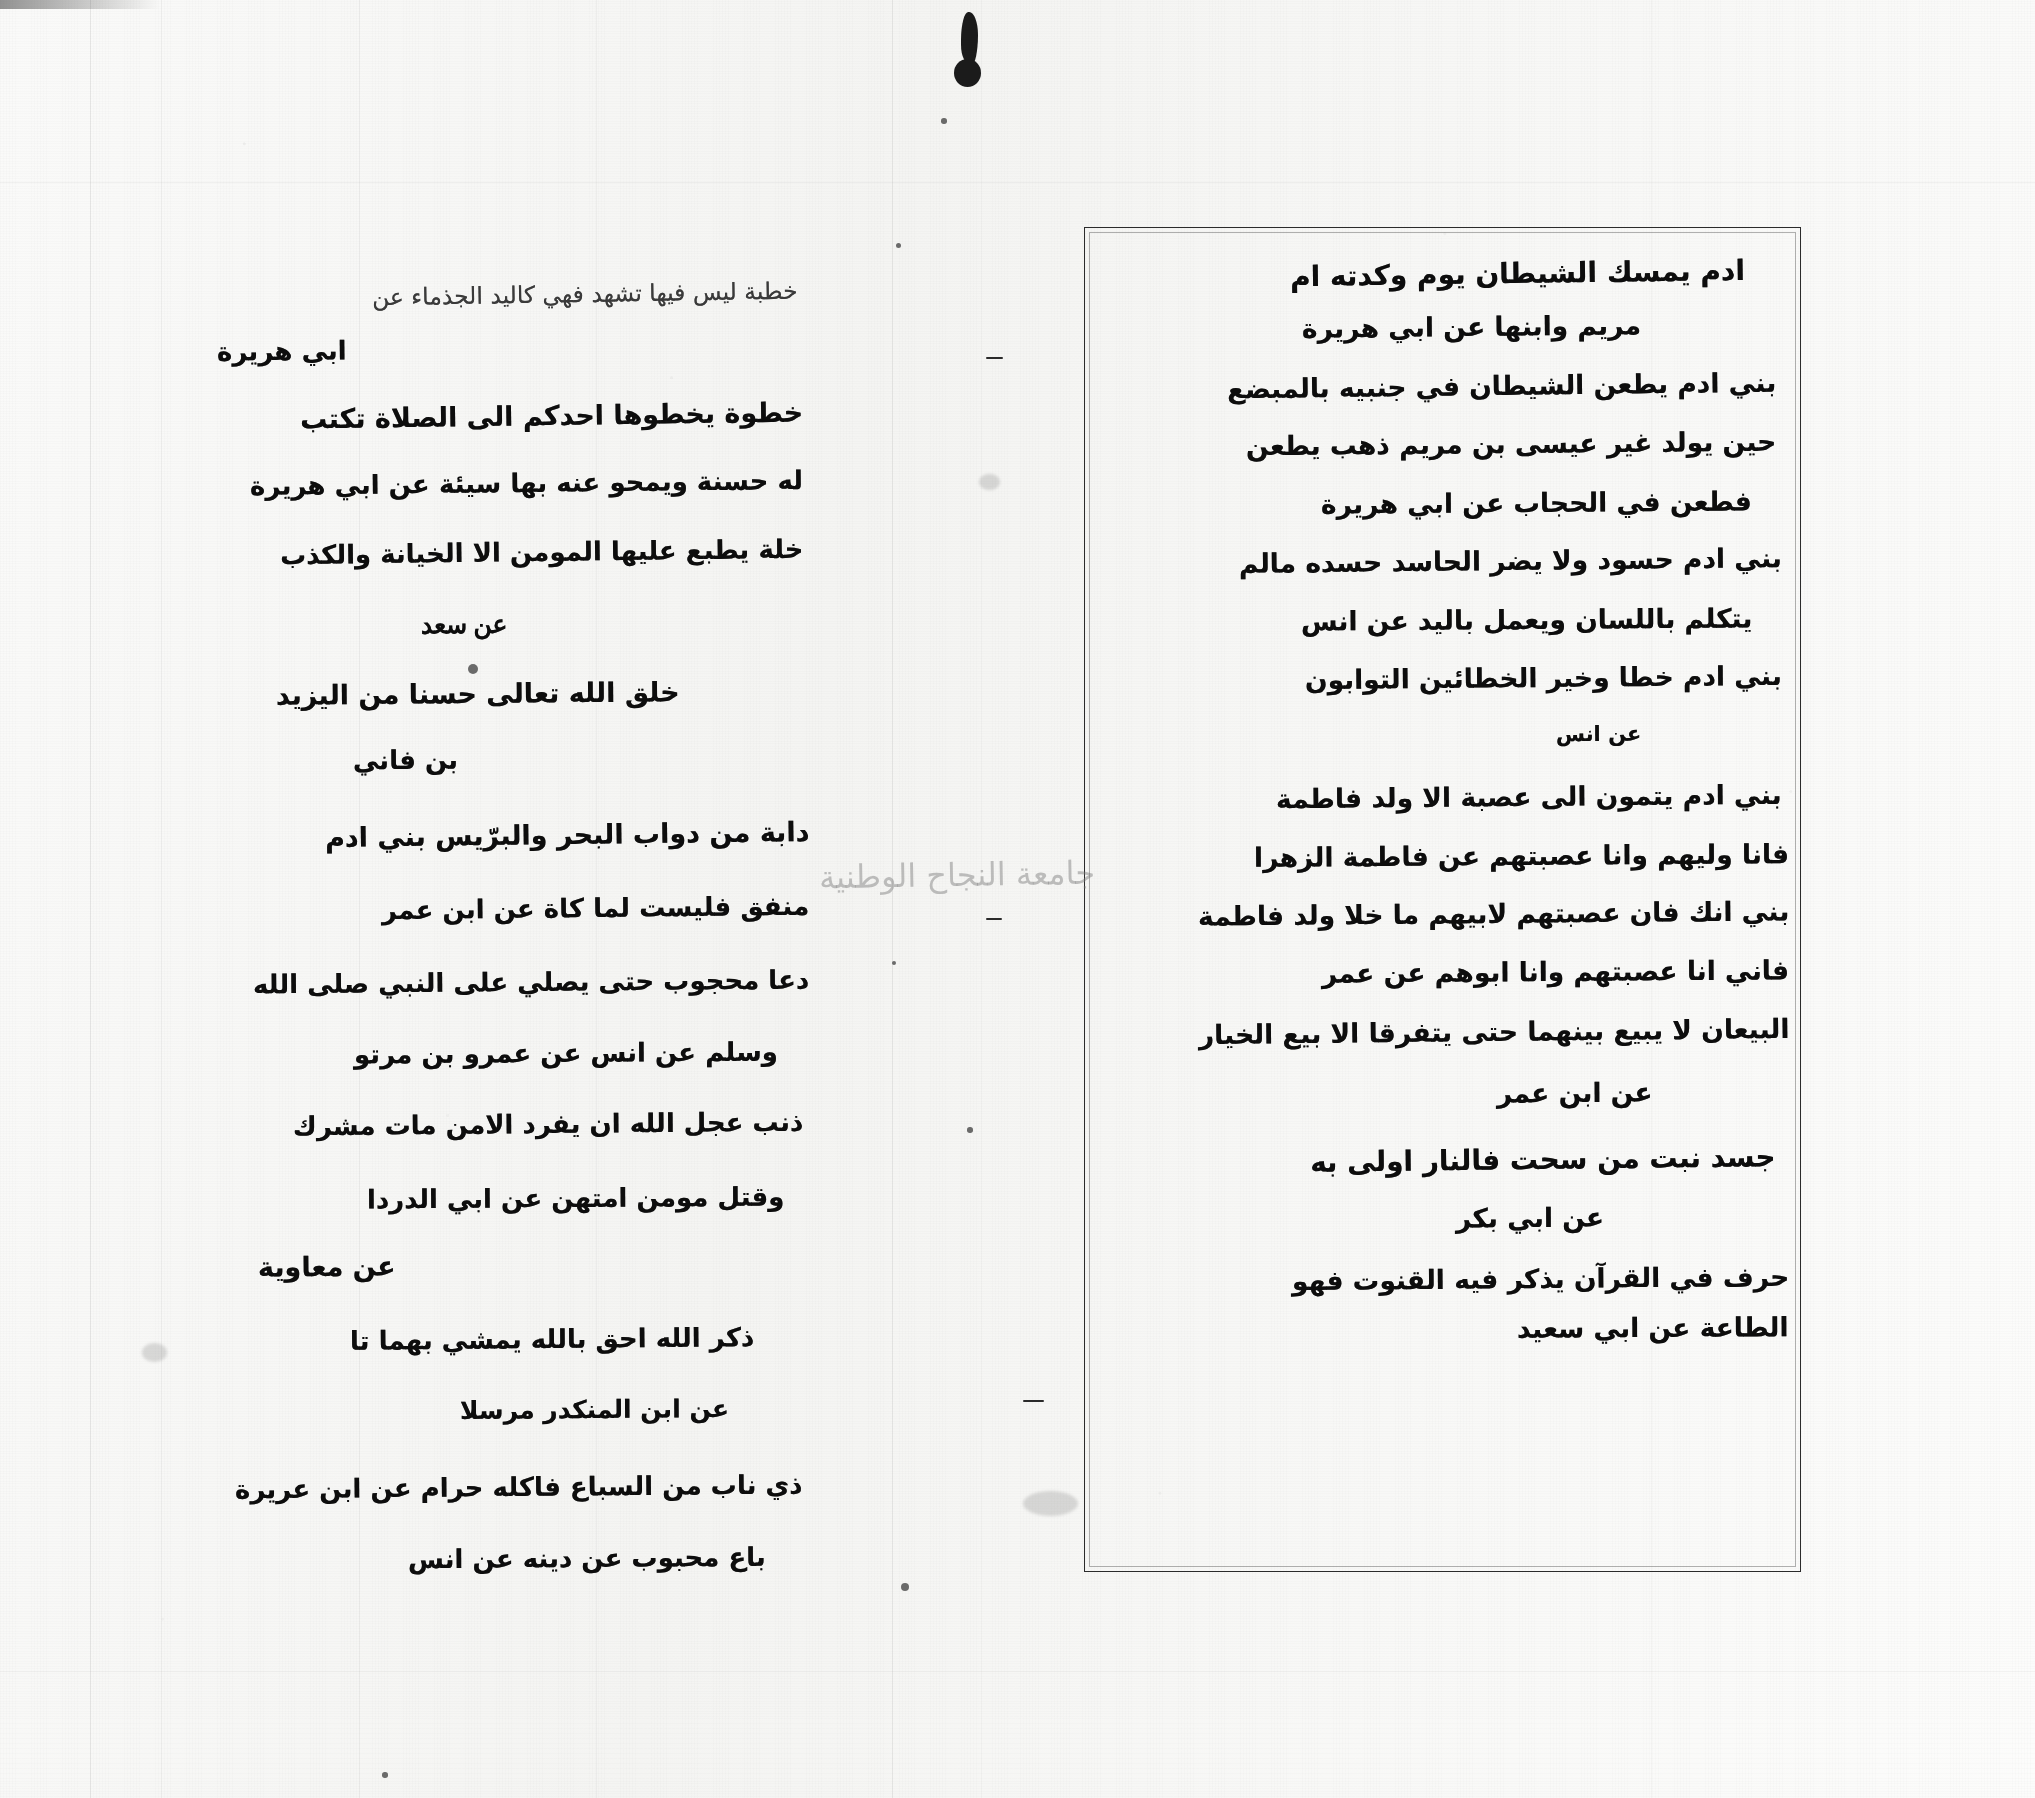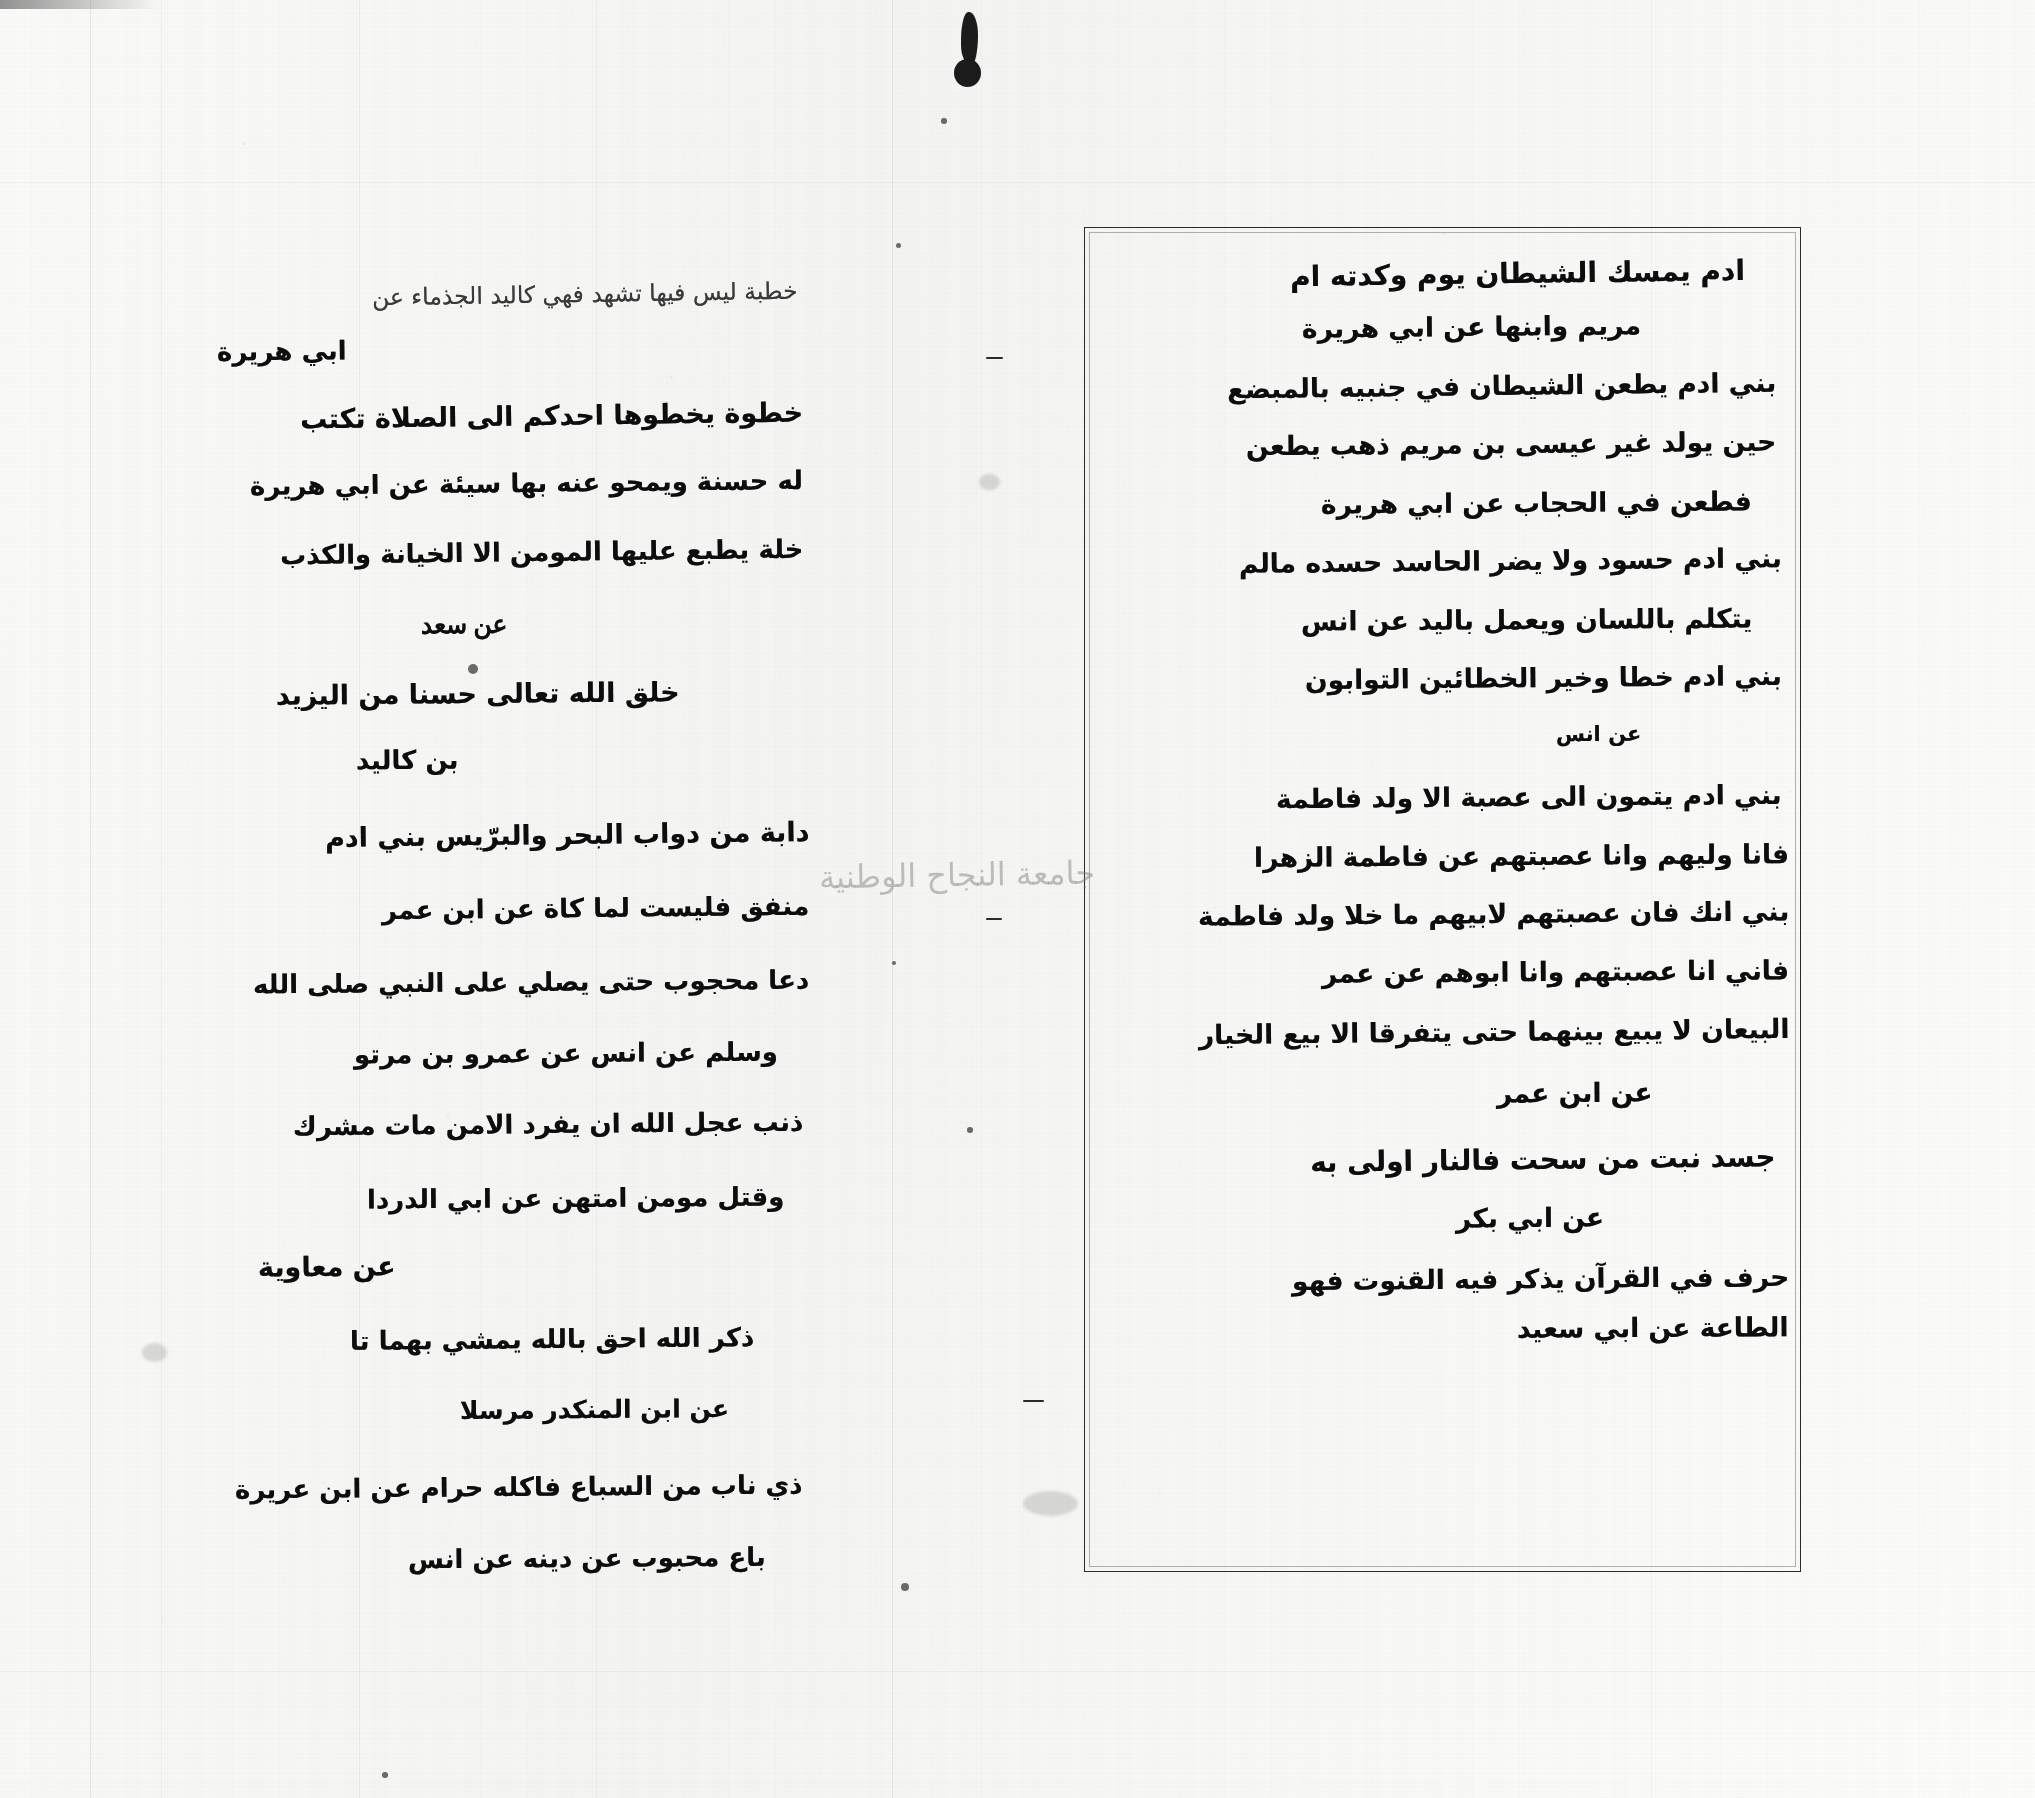--- a/index.html
+++ b/index.html
@@ -192,21 +192,21 @@
   </div>
 
   <div class="col">
     <div class="line ink-light" style="top:280px; right:1238px; font-size:23.4px; transform:rotate(-0.9deg);">خطبة ليس فيها تشهد فهي كاليد الجذماء   عن</div>
     <div class="line ink-heavy" style="top:336px; right:1688px; font-size:26px; transform:rotate(-0.6deg);">ابي هريرة</div>
     <div class="line ink-heavy" style="top:400px; right:1232px; font-size:27px; transform:rotate(-0.8deg);">خطوة يخطوها احدكم الى الصلاة تكتب</div>
     <div class="line ink-heavy" style="top:468px; right:1232px; font-size:26px; transform:rotate(-0.6deg);">له حسنة ويمحو عنه بها سيئة   عن ابي هريرة</div>
     <div class="line ink-heavy" style="top:537px; right:1232px; font-size:26px; transform:rotate(-0.7deg);">خلة يطبع عليها المومن الا الخيانة والكذب</div>
     <div class="line ink-heavy" style="top:610px; right:1528px; font-size:25px; transform:rotate(-0.5deg);font-family:Liberation Serif, serif;">عن سعد</div>
     <div class="line ink-heavy" style="top:678px; right:1355px; font-size:27px; transform:rotate(-0.5deg);">خلق الله تعالى حسنا   من اليزيد</div>
-    <div class="line ink-heavy" style="top:745px; right:1577px; font-size:26px; transform:rotate(-0.4deg);">بن كاليد</div>
+    <div class="line ink-heavy" style="top:745px; right:1577px; font-size:26px; transform:rotate(-0.4deg);">بن فاني</div>
     <div class="line ink-heavy" style="top:819px; right:1226px; font-size:27px; transform:rotate(-0.7deg);">دابة من دواب البحر والبرّيس بني ادم</div>
     <div class="line ink-heavy" style="top:893px; right:1226px; font-size:26px; transform:rotate(-0.6deg);">منفق فليست لما كاة   عن ابن عمر</div>
     <div class="line ink-heavy" style="top:967px; right:1226px; font-size:26px; transform:rotate(-0.5deg);">دعا محجوب حتى يصلي على النبي صلى الله</div>
     <div class="line ink-heavy" style="top:1038px; right:1257px; font-size:26px; transform:rotate(-0.4deg);">وسلم   عن انس   عن عمرو بن مرتو</div>
     <div class="line ink-heavy" style="top:1109px; right:1232px; font-size:26px; transform:rotate(-0.5deg);">ذنب عجل الله ان يفرد الامن مات مشرك</div>
     <div class="line ink-heavy" style="top:1183px; right:1251px; font-size:26px; transform:rotate(-0.4deg);">وقتل مومن امتهن   عن ابي الدردا</div>
     <div class="line ink-heavy" style="top:1251px; right:1639px; font-size:27px; transform:rotate(-0.5deg);">عن معاوية</div>
     <div class="line ink-heavy" style="top:1324px; right:1281px; font-size:26px; transform:rotate(-0.5deg);">ذكر الله احق بالله يمشي بهما تا</div>
     <div class="line ink-heavy" style="top:1395px; right:1306px; font-size:25px; transform:rotate(-0.4deg);">عن ابن المنكدر مرسلا</div>
     <div class="line ink-heavy" style="top:1472px; right:1232px; font-size:26px; transform:rotate(-0.5deg);">ذي ناب من السباع فاكله حرام   عن ابن عريرة</div>

